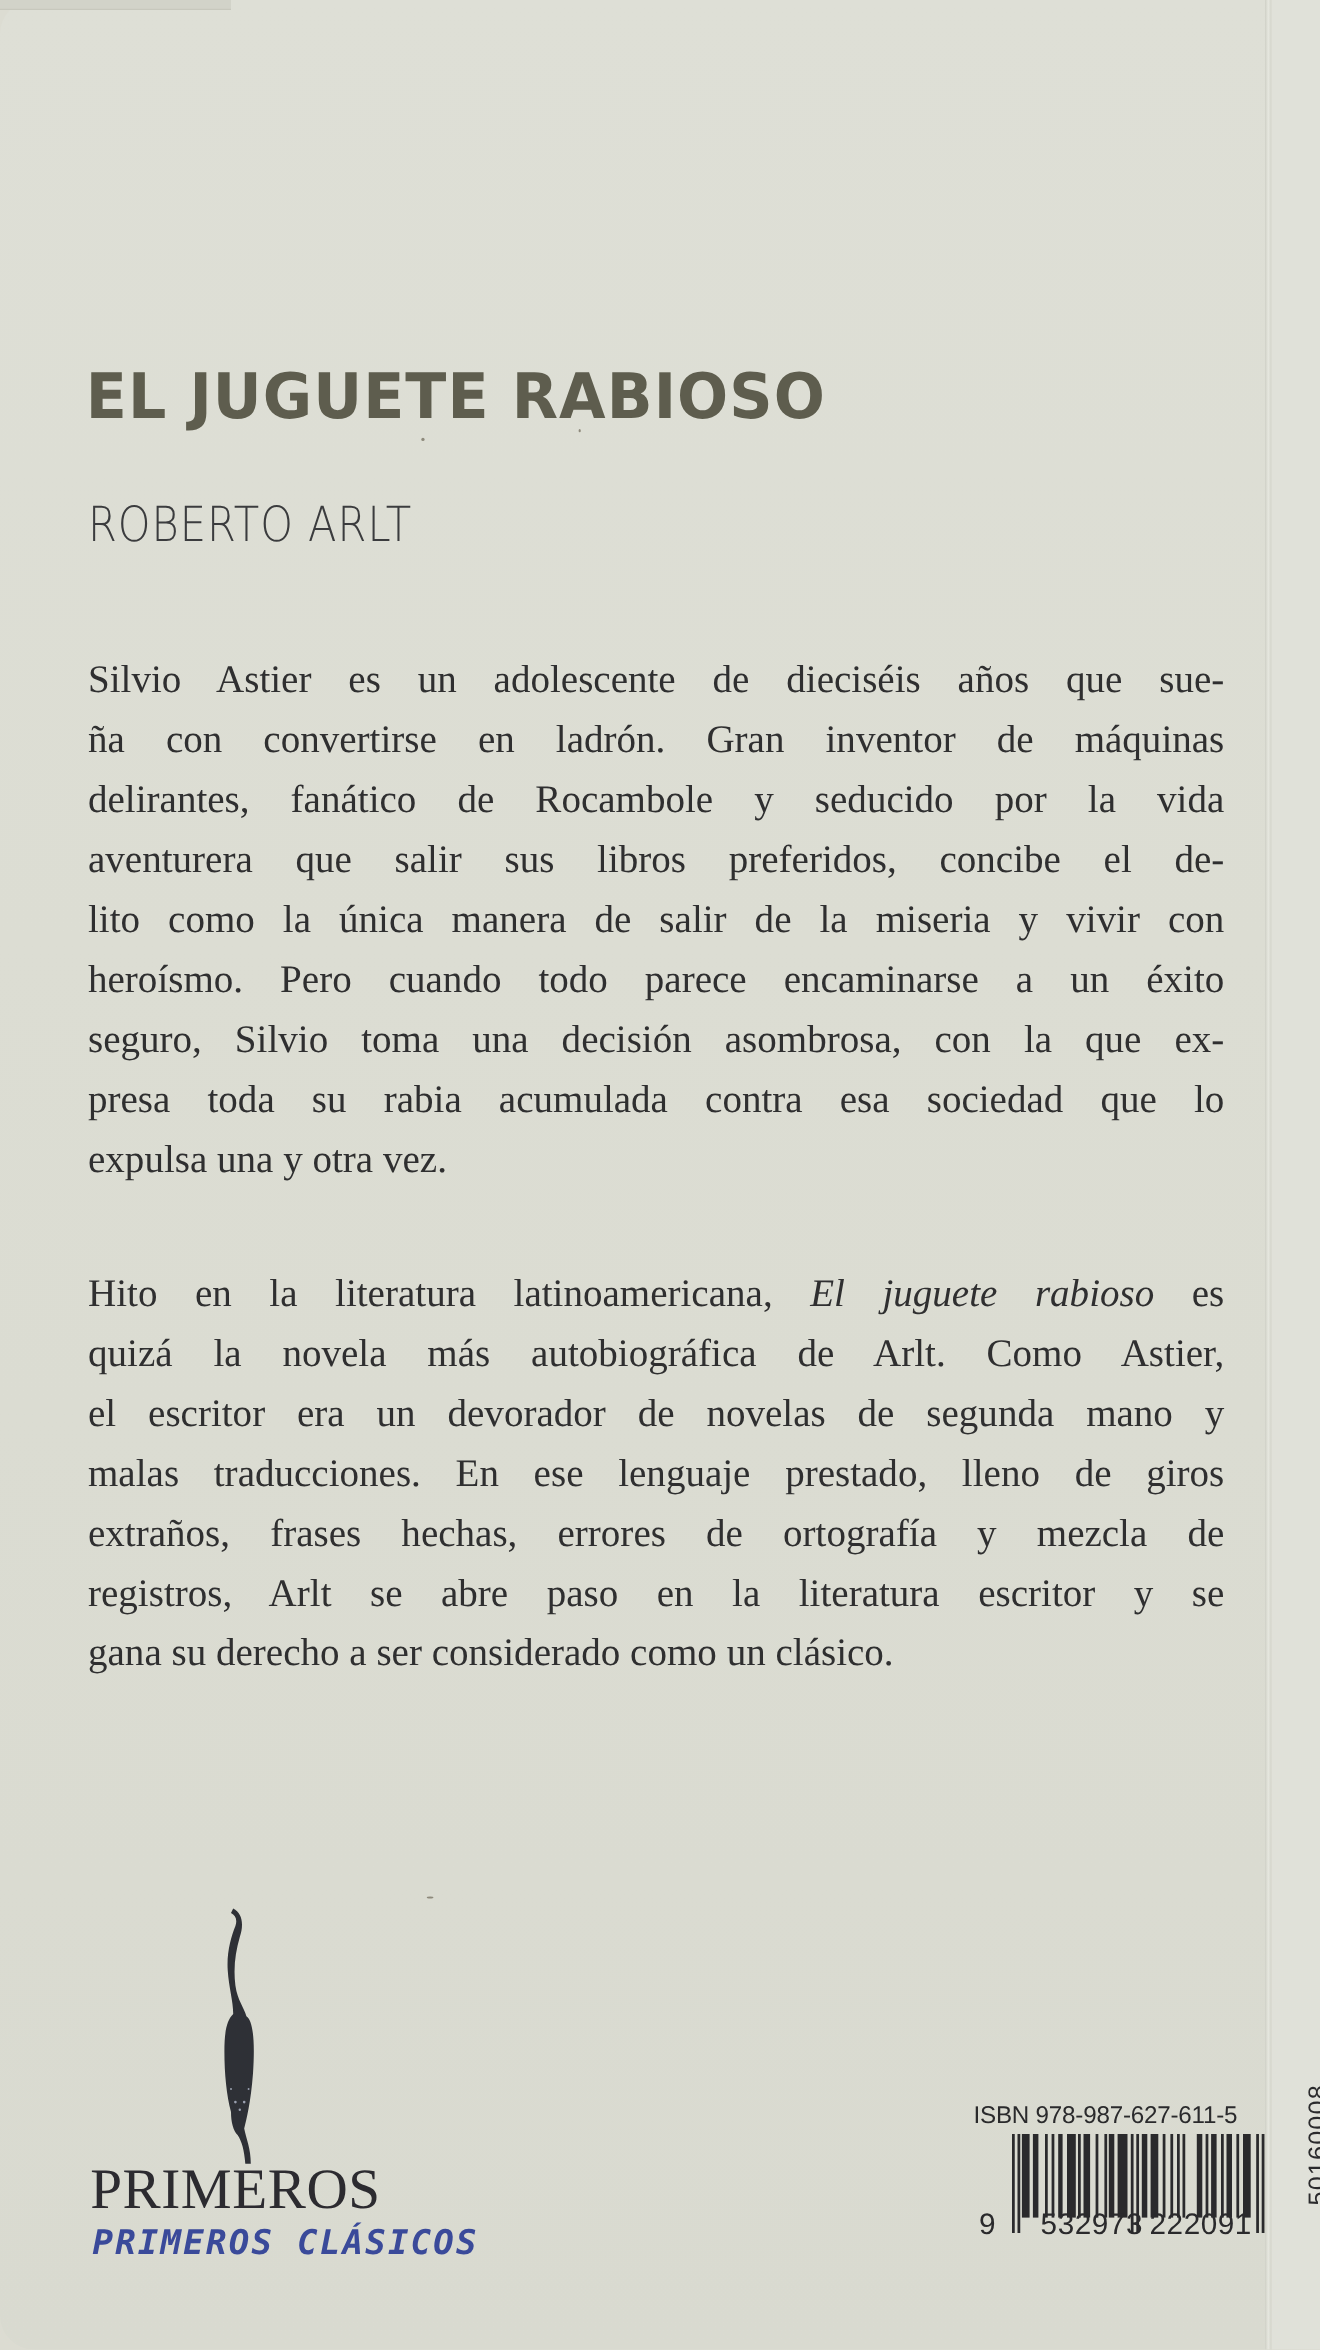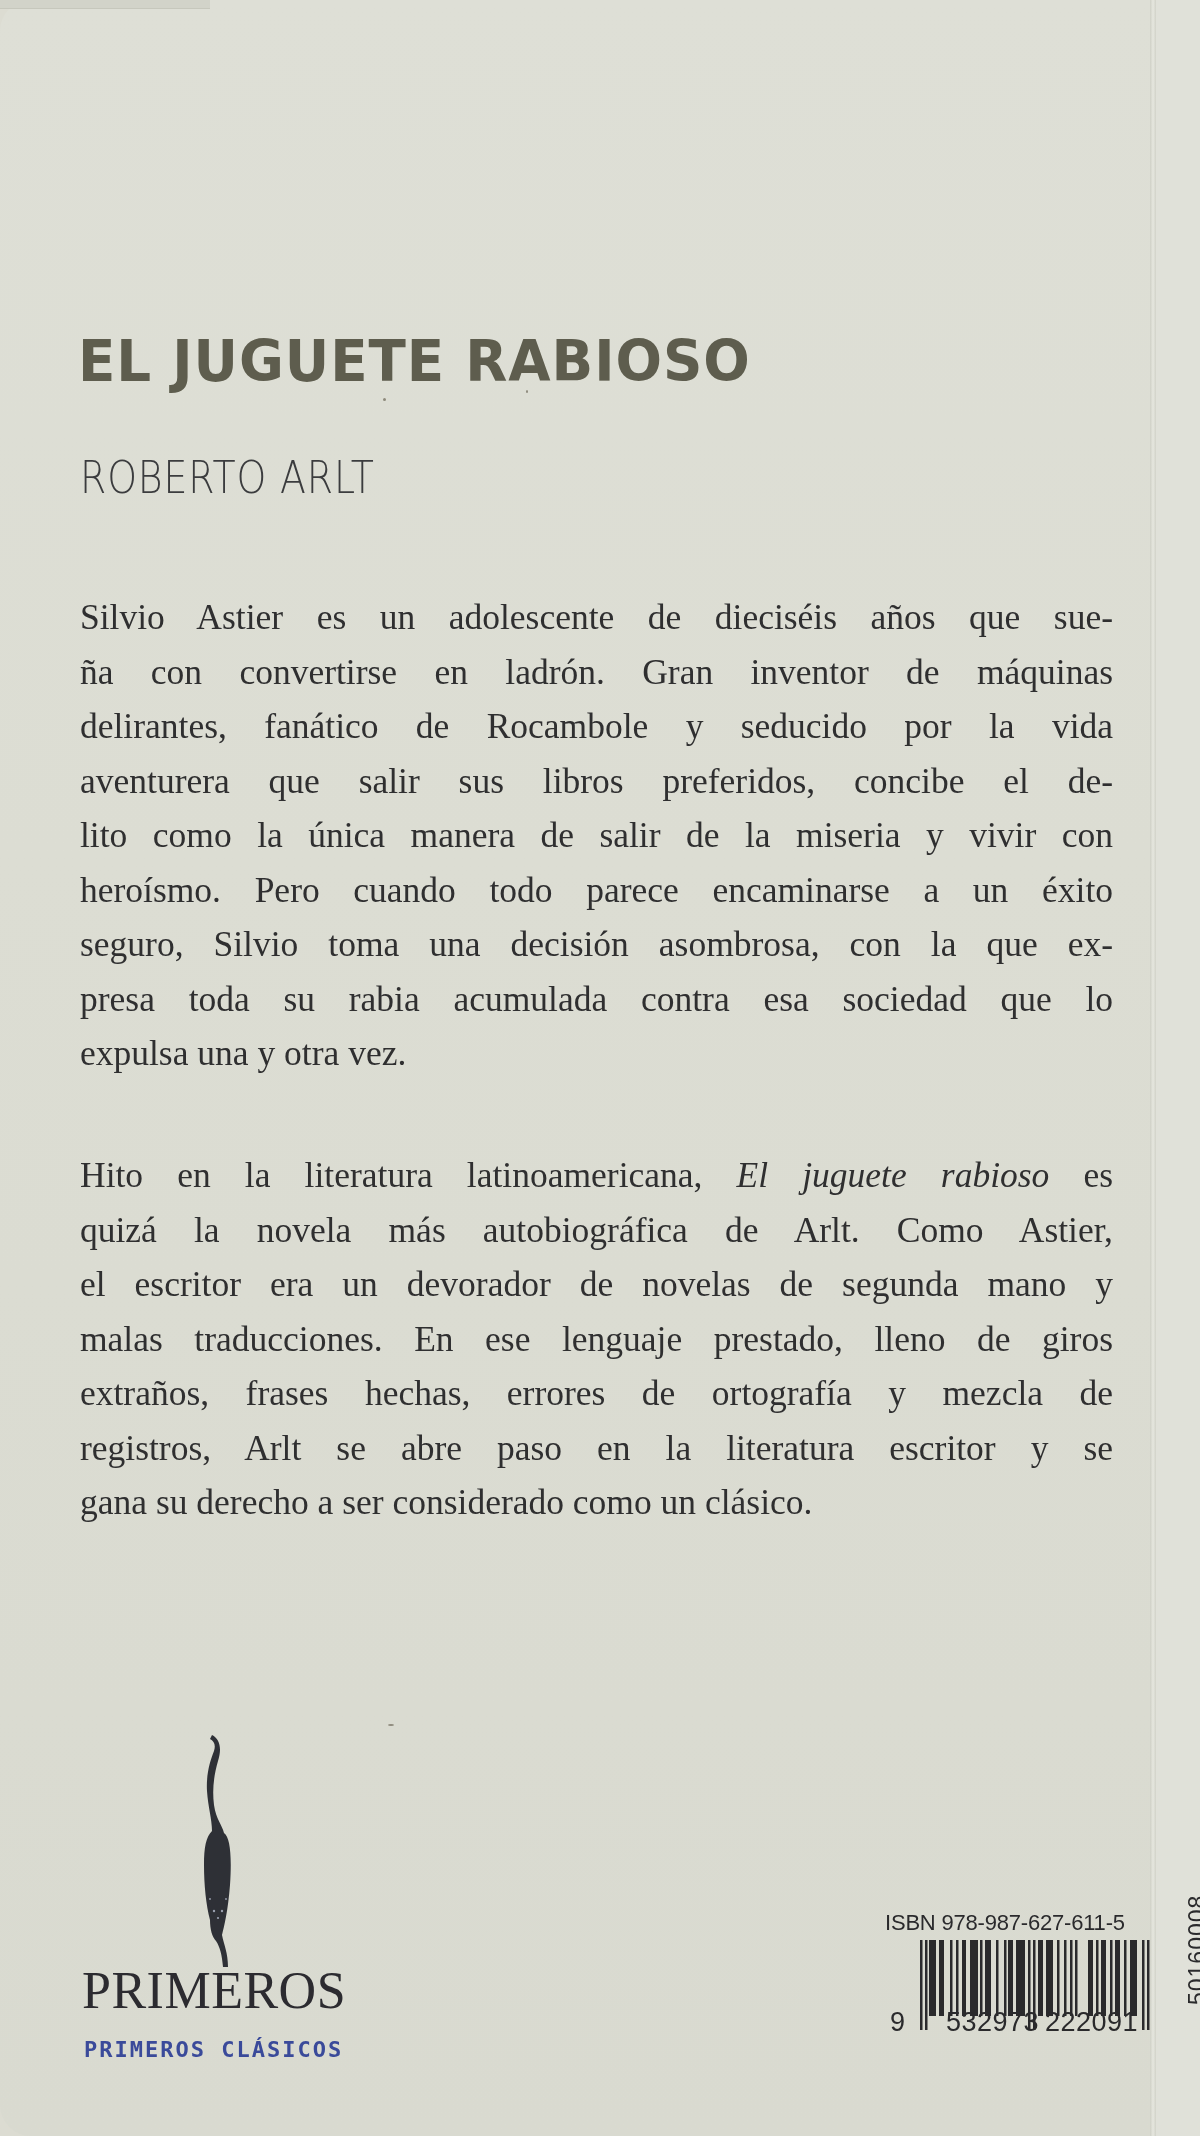--- a/index.html
+++ b/index.html
@@ -59,23 +59,23 @@
     }
     .cat {
       position: absolute; left: 108px; top: 0; width: 60px; height: 260px;
     }
     .brand {
       position: absolute; left: 0; top: 246px;
       font-family: "Liberation Serif", serif; font-size: 52px;
       color: #2c2b30; letter-spacing: 0.5px; white-space: nowrap;
     }
     .tagline {
-      position: absolute; left: 2px; top: 322px;
+      position: absolute; left: 2px; top: 306px;
       font-family: "DejaVu Sans Mono", monospace; font-weight: bold;
-      font-size: 22px; letter-spacing: 2px; color: #3a4a9a; white-space: nowrap;
+      font-size: 31px; letter-spacing: 2px; color: #3a4a9a; white-space: nowrap; font-style: italic;
     }
 
     .barcode-wrap {
       position: absolute; left: 840px; top: 1910px; width: 300px; height: 160px; margin-left: 40px;
     }
     .isbn {
       position: absolute; left: 5px; top: 0;
       font-family: "Liberation Sans", sans-serif; font-size: 22px;
       color: #2a2a2c; white-space: nowrap; letter-spacing: -0.2px;
     }

